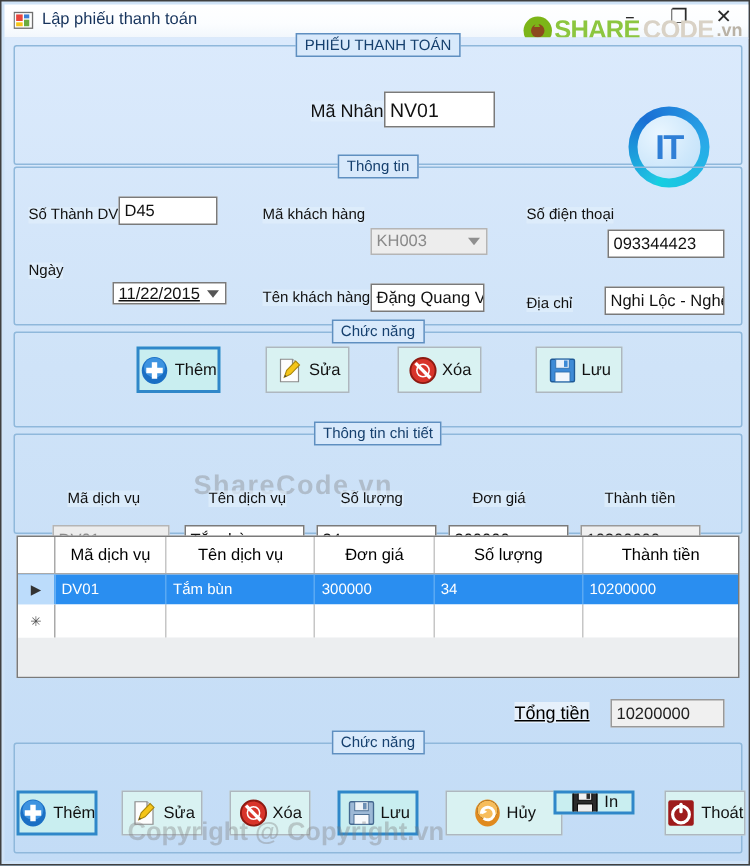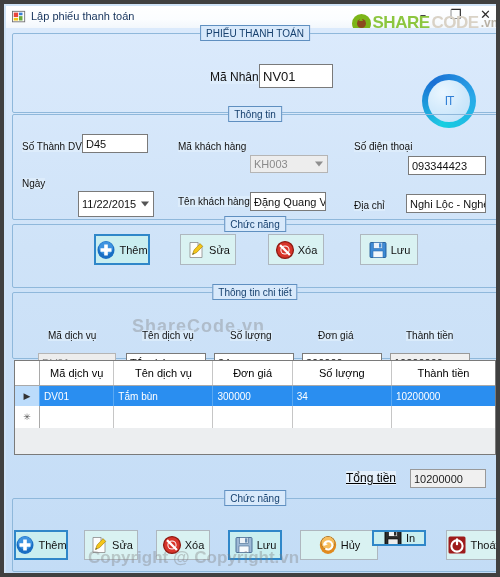--- a/index.html
+++ b/index.html
@@ -4,21 +4,21 @@
 <style>
   html,body{margin:0;padding:0;}
   body{
     width:500px;height:577px;overflow:hidden;
     font-family:"Liberation Sans", sans-serif;
     background:#4a8fc0;
   }
   .window{
     position:absolute;left:0;top:0;width:500px;height:577px;
     box-sizing:border-box;
-    border:4px solid #404040;
+    border:1px solid #404040;
     background:#cfe3f7;
     overflow:hidden;
   }
   
   .titlebar{
     position:absolute;left:2px;top:2px;width:496px;height:22px;
     background:linear-gradient(to bottom,#ffffff 0%,#fbfdff 60%,#f2f7fc 100%);
     border-bottom:1px solid #d7e6f3;
     overflow:hidden;
   }
@@ -122,21 +122,21 @@
   
   .it-logo{
     position:absolute;width:54px;height:54px;border-radius:50%;
     background:conic-gradient(from 200deg,#1fc8e3,#1a6fd4,#2aa8e8,#15d0e0);
     display:flex;align-items:center;justify-content:center;
   }
   .it-logo .inner{
     width:42px;height:42px;border-radius:50%;
     background:radial-gradient(circle at 35% 30%,#eaf6ff 0%,#cfe8fb 55%,#bcdff8 100%);
     display:flex;align-items:center;justify-content:center;
-    font-size:12px;font-weight:normal;color:#2f7fd6;letter-spacing:-1px;
+    font-size:23px;font-weight:bold;color:#2f7fd6;letter-spacing:-1px;
     font-family:"Liberation Sans",sans-serif;
   }
   
   .grid{
     position:absolute;box-sizing:border-box;
     border:1px solid #7a7a7a;background:#ffffff;overflow:hidden;
   }
   .grid-row{display:flex;box-sizing:border-box;}
   .grid-head{height:25px;background:#ffffff;border-bottom:1px solid #a9a9a9;}
   .grid-head .cell{
@@ -213,21 +213,21 @@
     </div>
 
     <div class="group" style="left:6px;top:86px;width:484px;height:104px;">
       <div class="legend">Thông tin</div>
     </div>
 
     <div class="lbl" style="left:16px;top:113px;">Số Thành DV</div>
     <div class="tbox" style="left:76px;top:106px;width:66px;height:19px;">D45</div>
 
     <div class="lbl" style="left:16px;top:150px;">Ngày</div>
-    <div class="combo enabled" style="left:72px;top:162px;width:76px;height:26px;top:163px;">
+    <div class="combo enabled" style="left:72px;top:162px;width:76px;height:15px;top:163px;text-decoration:underline;">
       <span>11/22/2015</span>
       <span class="arrow"></span>
     </div>
 
     <div class="lbl" style="left:172px;top:113px;">Mã khách hàng</div>
     <div class="combo" style="left:244px;top:127px;width:78px;height:18px;">
       <span>KH003</span>
       <span class="arrow"></span>
     </div>
 

